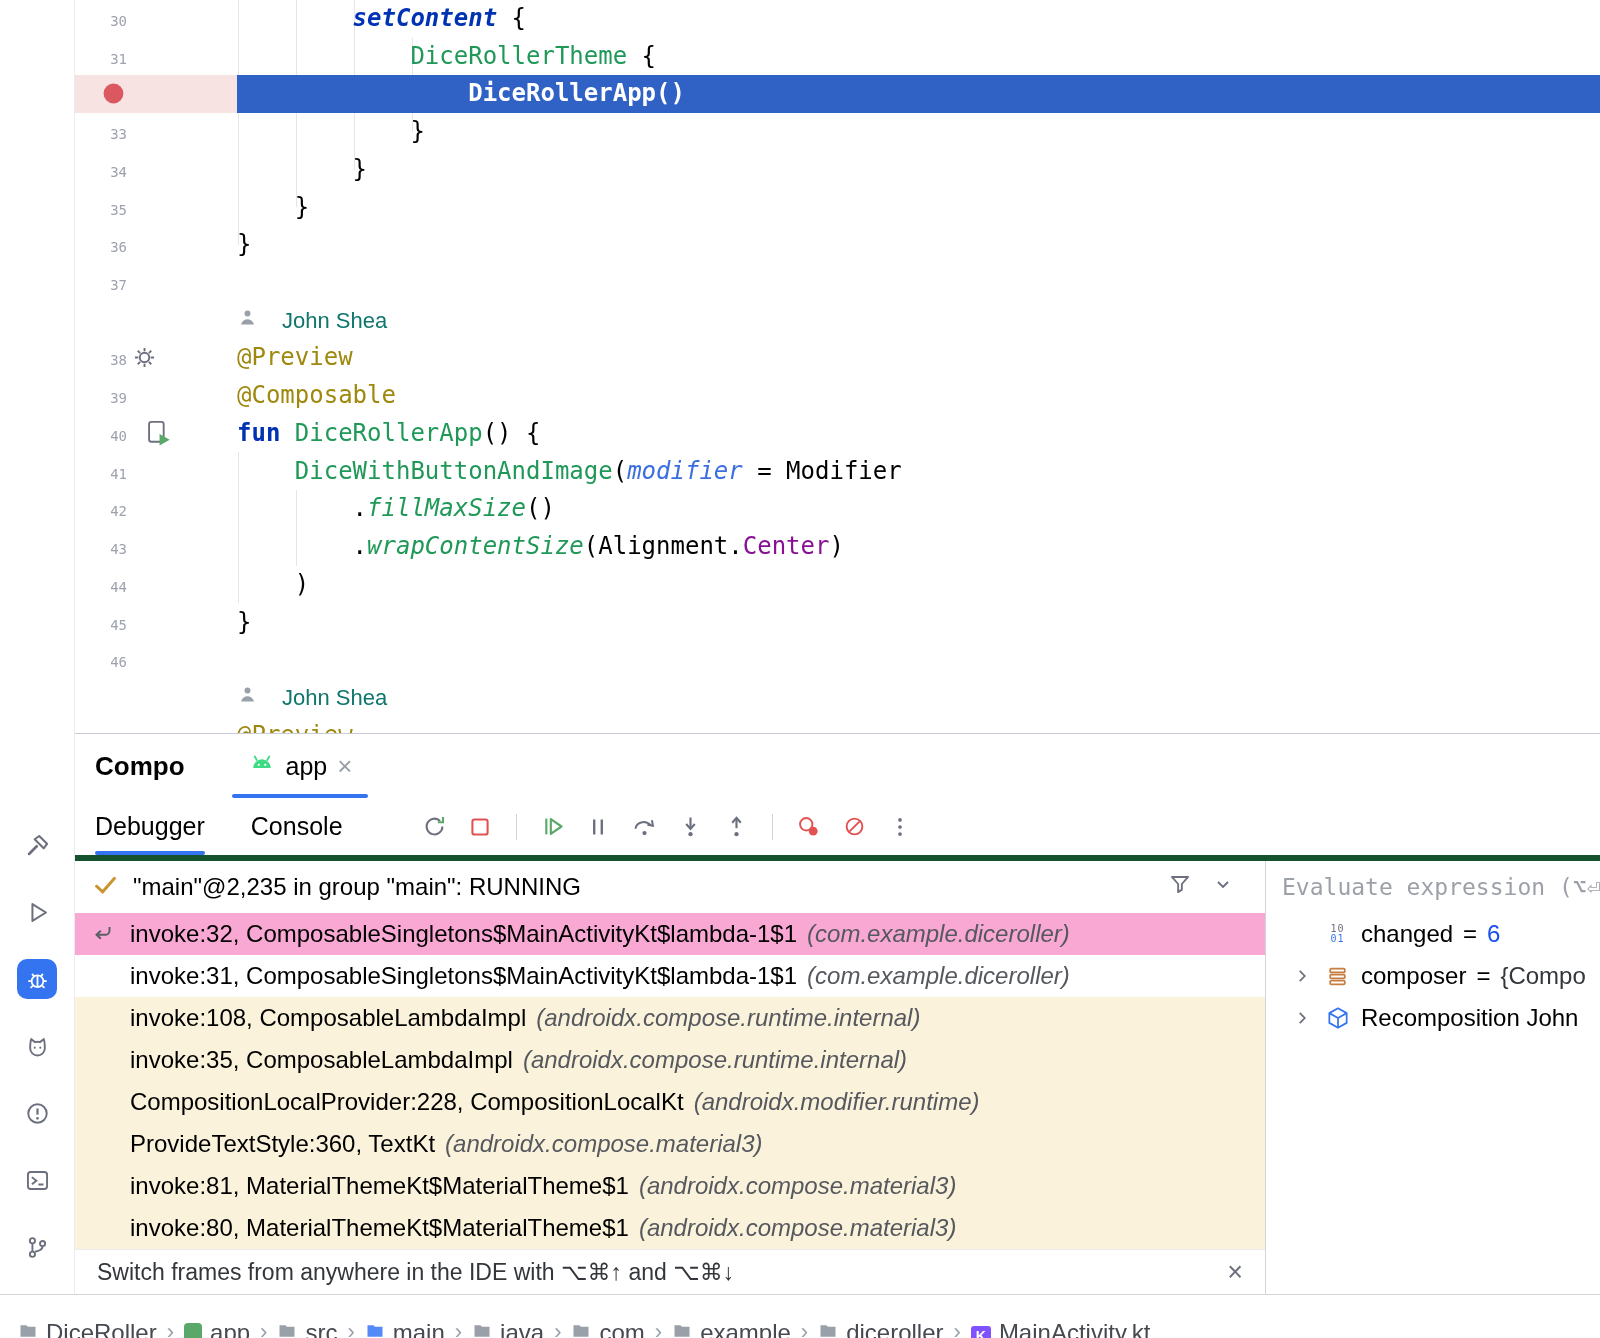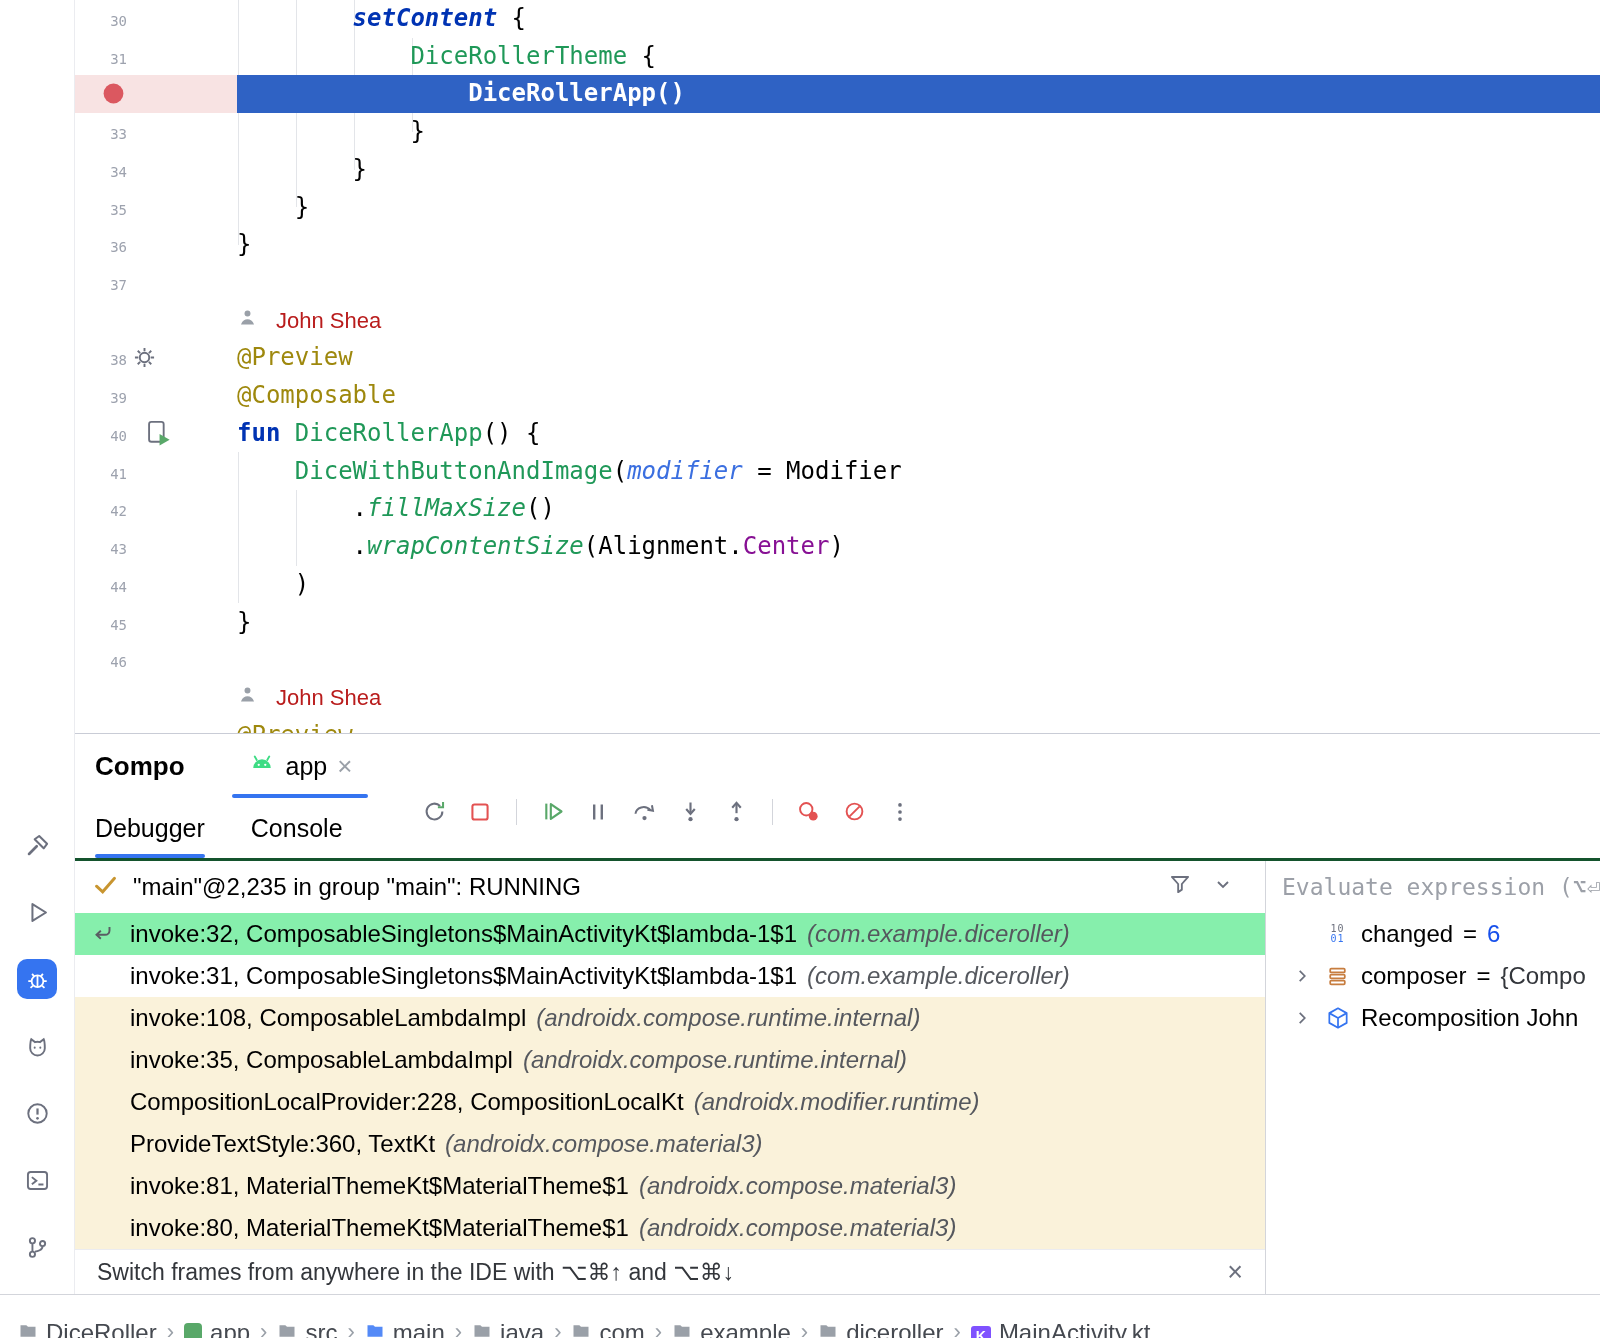--- a/index.html
+++ b/index.html
@@ -28,43 +28,43 @@
   .cl.exec .code{background:#2F62C4;font-weight:600}
   .cl.exec .code span{color:#fff !important}
   .t-p{color:#000}
   .t-k{color:#0033B3;font-weight:700}
   .t-fnb{color:#0033B3;font-weight:700;font-style:italic}
   .t-g{color:#1F9858}
   .t-gi{color:#1F9858;font-style:italic}
   .t-a{color:#9E880D}
   .t-n{color:#3B6FE0;font-style:italic}
   .t-pr{color:#871094}
-  .cl.inlay .code{display:flex;align-items:center;gap:18px;font-family:"Liberation Sans",sans-serif;font-size:22px;color:#b91c1c;white-space:normal}
+  .cl.inlay .code{display:flex;align-items:center;gap:24px;font-family:"Liberation Sans",sans-serif;font-size:22px;color:#0f766e;white-space:normal}
 
   
   .debug{position:absolute;left:75px;top:733px;right:0;bottom:0;border-top:1px solid #C9CCD6;background:#fff}
   .dbg-header{position:absolute;left:0;right:0;top:0;height:64px;display:flex;align-items:center;padding-left:20px}
   .dbg-title{font-size:26px;font-weight:700}
   .dbg-tab{position:relative;height:100%;display:flex;align-items:center;gap:10px;padding:0 18px;margin-left:45px;cursor:pointer}
   .dbg-tab::after{content:"";position:absolute;left:2px;right:2px;bottom:0;height:4px;border-radius:3px;background:#3574F0}
   .dbg-tab .lbl{font-size:25px}
   .tab-close{font-size:26px;color:#9AA0A8;line-height:1}
-  .dbg-toolbar{position:absolute;left:0;right:0;top:64px;height:63px;display:flex;align-items:flex-start;padding-left:20px;border-bottom:3px solid #14532d}
+  .dbg-toolbar{position:absolute;left:0;right:0;top:64px;height:63px;display:flex;align-items:center;padding-left:20px;border-bottom:6px solid #14532d}
   .view{position:relative;height:100%;display:flex;align-items:center;margin-right:46px;font-size:25px;cursor:pointer}
   .view.sel::after{content:"";position:absolute;left:0;right:0;bottom:0;height:4px;border-radius:3px;background:#3574F0}
   .acts{display:flex;align-items:center;gap:19px;margin-left:32px}
   .act{width:27px;height:27px;display:flex;align-items:center;justify-content:center;cursor:pointer}
   .asep{width:1px;height:26px;background:#D3D5DB;margin:0 3px}
   .dbg-body{position:absolute;left:0;right:0;top:127px;bottom:0}
   .frames-col{position:absolute;left:0;top:0;width:1190px;bottom:0;background:#fff}
   .status-row{height:52px;display:flex;align-items:center;gap:14px;padding:0 30px 0 17px;font-size:24px}
   .status-right{margin-left:auto;display:flex;align-items:center;gap:18px}
   .fr{height:42px;display:flex;align-items:center;font-size:24px;white-space:nowrap;overflow:hidden;cursor:pointer}
   .fr-ic{width:55px;flex:none;display:flex;justify-content:center}
-  .fr.sel{background:#86efac}
+  .fr.sel{background:#f9a8d4}
   .fr.lib{background:#FAF2DA}
   .fr .pkg{margin-left:10px;font-style:italic;color:#55585E}
   .tip-bar{position:absolute;left:0;right:0;top:388px;height:46px;border-top:1px solid #EBECF0;background:#fff;display:flex;align-items:center;padding:0 22px;font-size:23px;color:#33363B}
   .tip-close{margin-left:auto;color:#6C707E;font-size:27px;cursor:pointer;line-height:1}
   .vars-col{position:absolute;left:1190px;right:0;top:0;bottom:44px;border-left:1px solid #D3D5DB;background:#fff;overflow:hidden}
   .eval-row{height:52px;display:flex;align-items:center;padding-left:16px;font-family:"DejaVu Sans Mono",monospace;font-size:23px;color:#9CA0A8;white-space:nowrap;overflow:hidden;cursor:text}
   .vr{height:42px;display:flex;align-items:center;gap:10px;padding-left:24px;font-size:24px;white-space:nowrap;overflow:hidden;cursor:pointer}
   .vr .exp{width:24px;flex:none;display:flex;justify-content:center}
   .vr .vico{width:27px;flex:none;display:flex;justify-content:center}
   .vr .vval{color:#1750EB}

